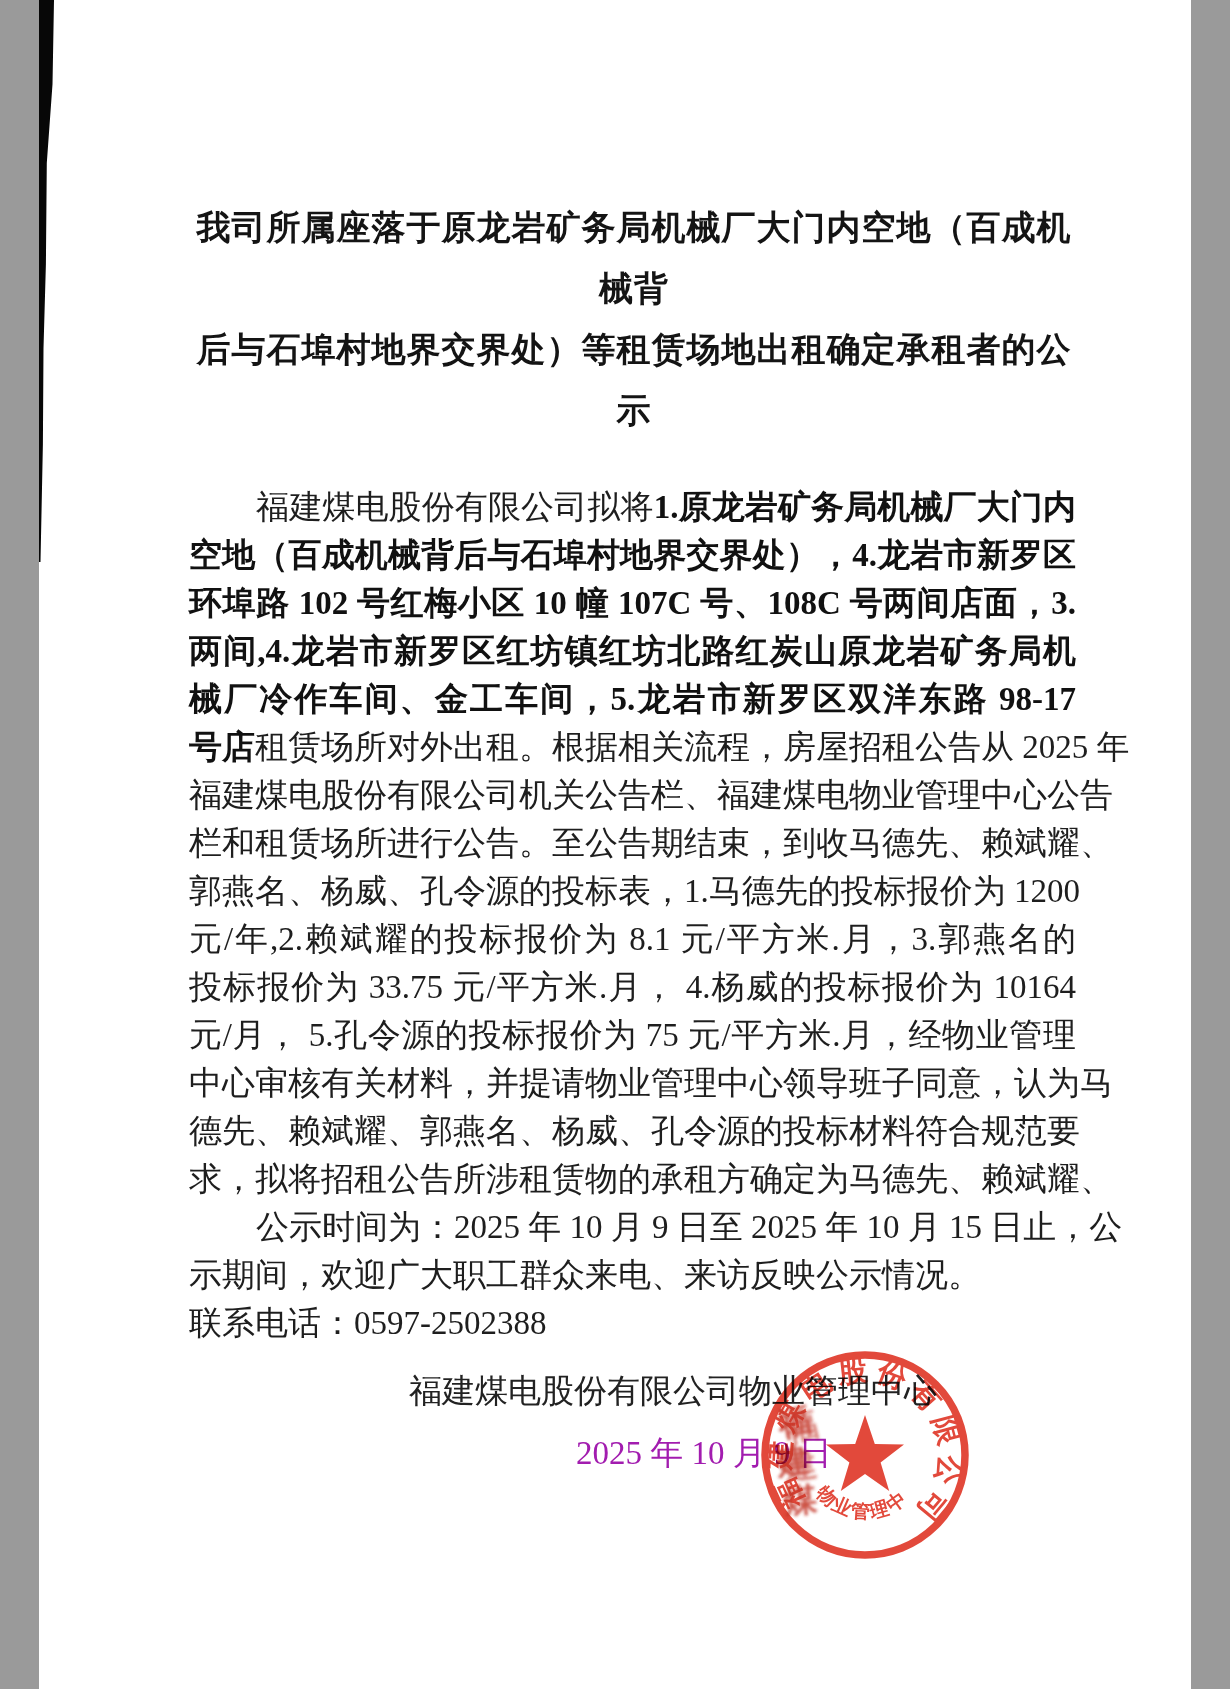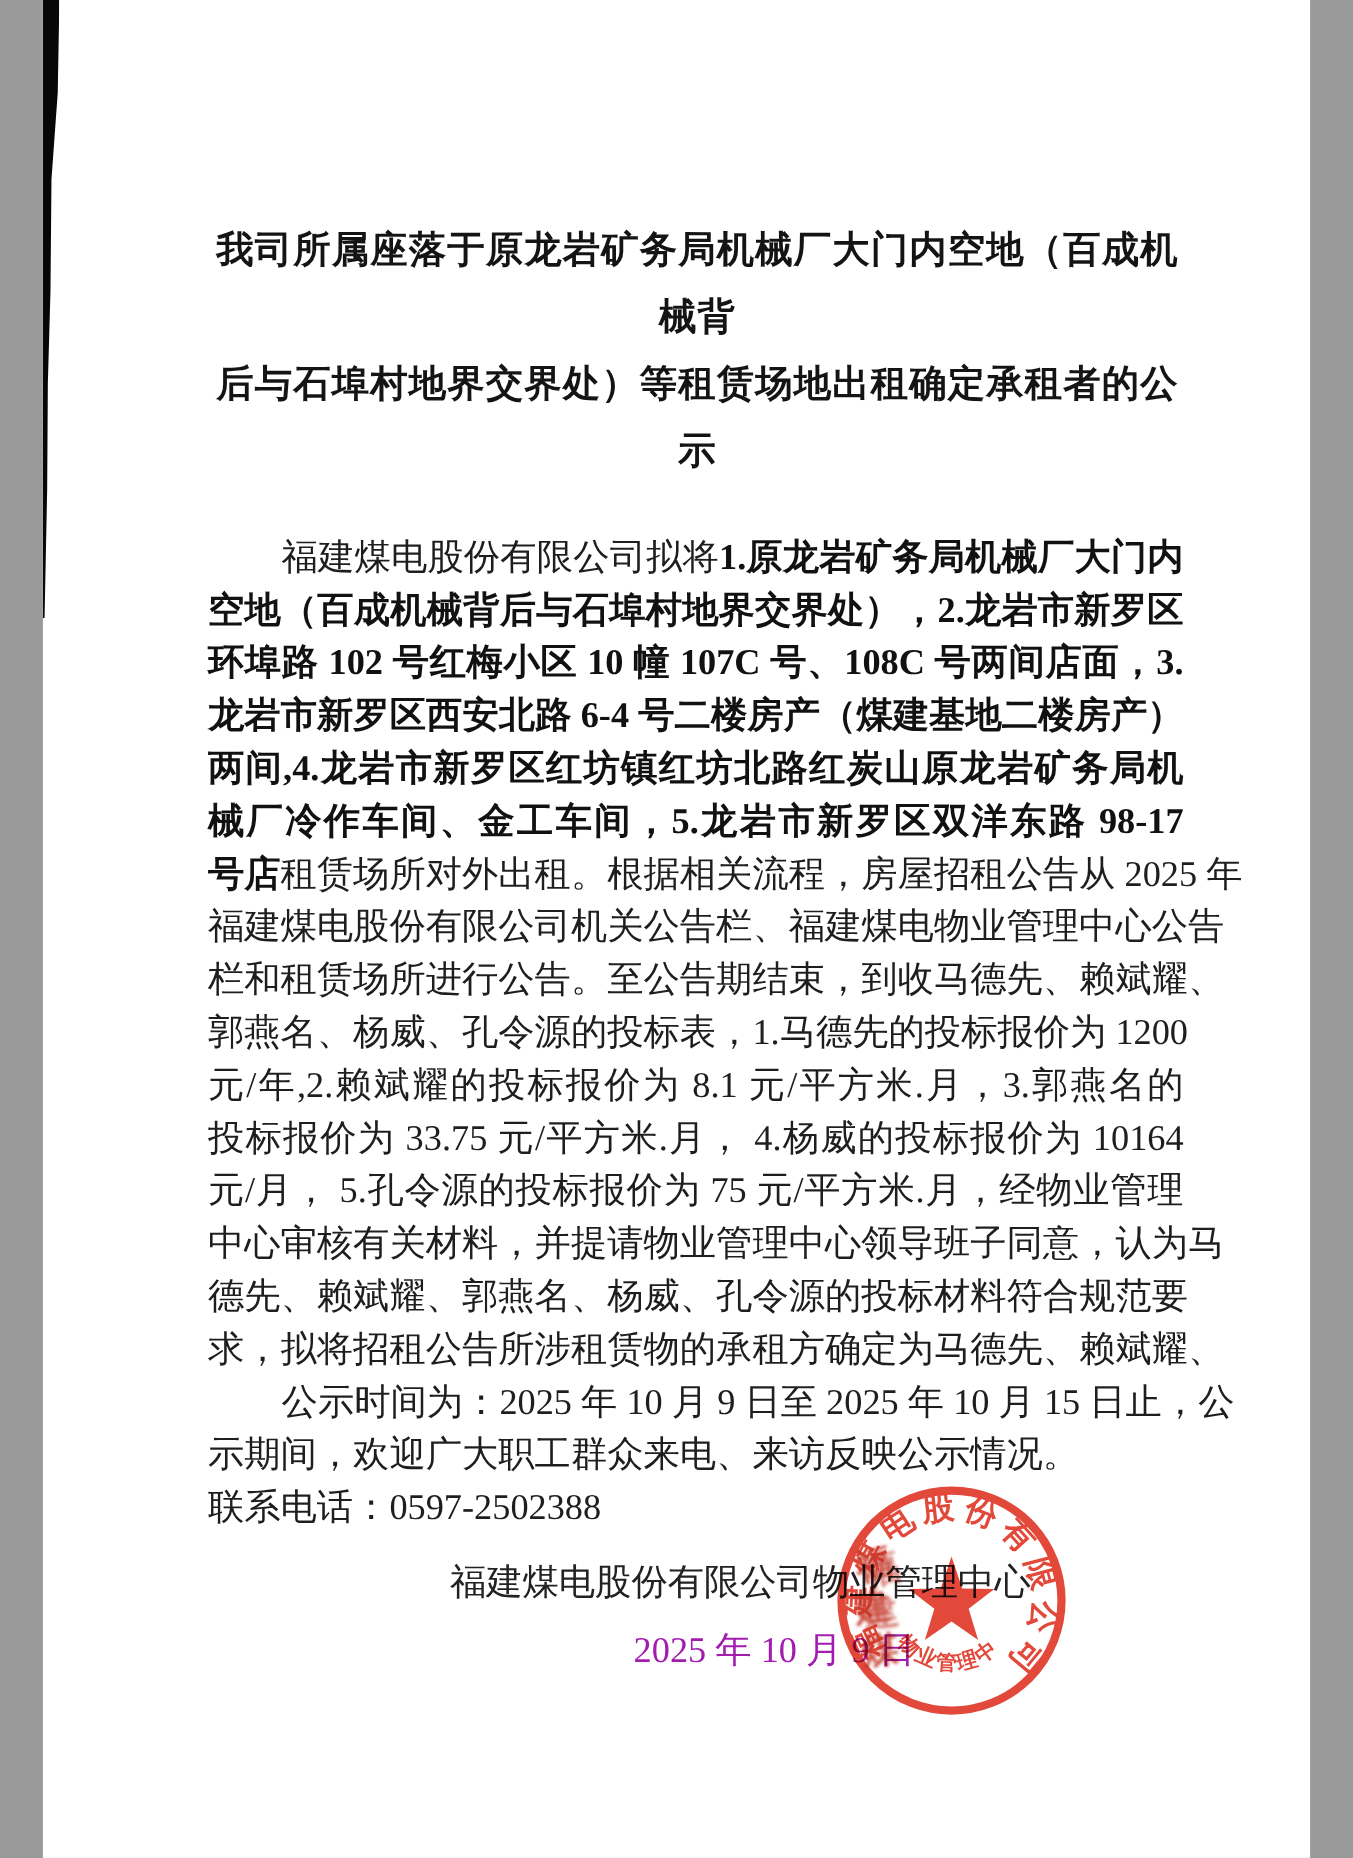--- a/index.html
+++ b/index.html
@@ -66,23 +66,22 @@
 
   <div class="edge-strip"></div>
 
   <div class="title">
     <div>我司所属座落于原龙岩矿务局机械厂大门内空地（百成机械背</div>
     <div>后与石埠村地界交界处）等租赁场地出租确定承租者的公示</div>
   </div>
 
   <div class="body">
       <div class="bline ind jst"><span>福建煤电股份有限公司拟将</span><span class="bold">1.原龙岩矿务局机械厂大门内</span></div>
-      <div class="bline jst"><span class="bold">空地（百成机械背后与石埠村地界交界处），2.龙岩市新罗区</span></div>
+      <div class="bline jst"><span class="bold">空地（百成机械背后与石埠村地界交界处），4.龙岩市新罗区</span></div>
       <div class="bline jst"><span class="bold">环埠路 102 号红梅小区 10 幢 107C 号、108C 号两间店面，3.</span></div>
-      <div class="bline jst"><span class="bold">龙岩市新罗区西安北路 6-4 号二楼房产（煤建基地二楼房产）</span></div>
       <div class="bline jst"><span class="bold">两间,4.龙岩市新罗区红坊镇红坊北路红炭山原龙岩矿务局机</span></div>
       <div class="bline jst"><span class="bold">械厂冷作车间、金工车间，5.龙岩市新罗区双洋东路 98-17</span></div>
       <div class="bline jst"><span class="bold">号店</span><span>租赁场所对外出租。根据相关流程，房屋招租公告从 2025 年</span></div>
       <div class="bline jst"><span>福建煤电股份有限公司机关公告栏、福建煤电物业管理中心公告</span></div>
       <div class="bline jst"><span>栏和租赁场所进行公告。至公告期结束，到收马德先、赖斌耀、</span></div>
       <div class="bline jst"><span>郭燕名、杨威、孔令源的投标表，1.马德先的投标报价为 1200</span></div>
       <div class="bline jst"><span>元/年,2.赖斌耀的投标报价为 8.1 元/平方米.月，3.郭燕名的</span></div>
       <div class="bline jst"><span>投标报价为 33.75 元/平方米.月， 4.杨威的投标报价为 10164</span></div>
       <div class="bline jst"><span>元/月， 5.孔令源的投标报价为 75 元/平方米.月，经物业管理</span></div>
       <div class="bline jst"><span>中心审核有关材料，并提请物业管理中心领导班子同意，认为马</span></div>

